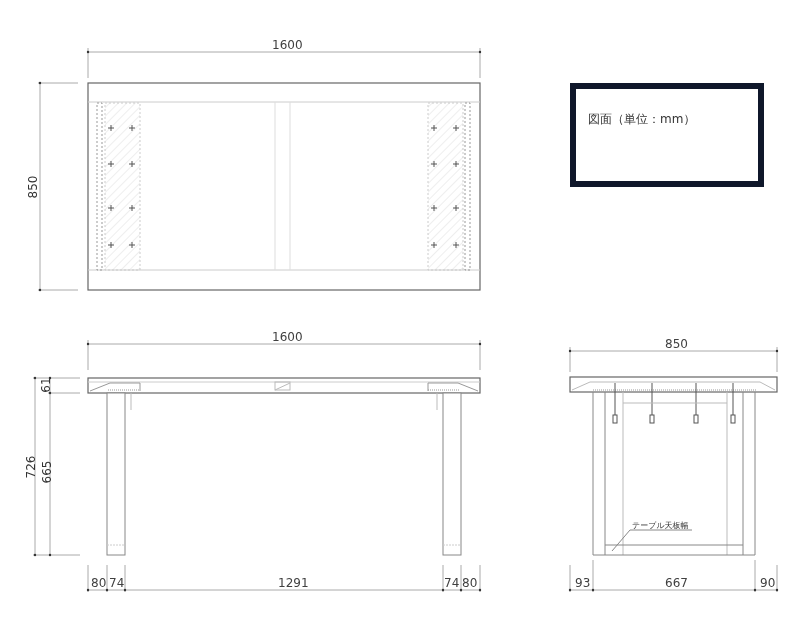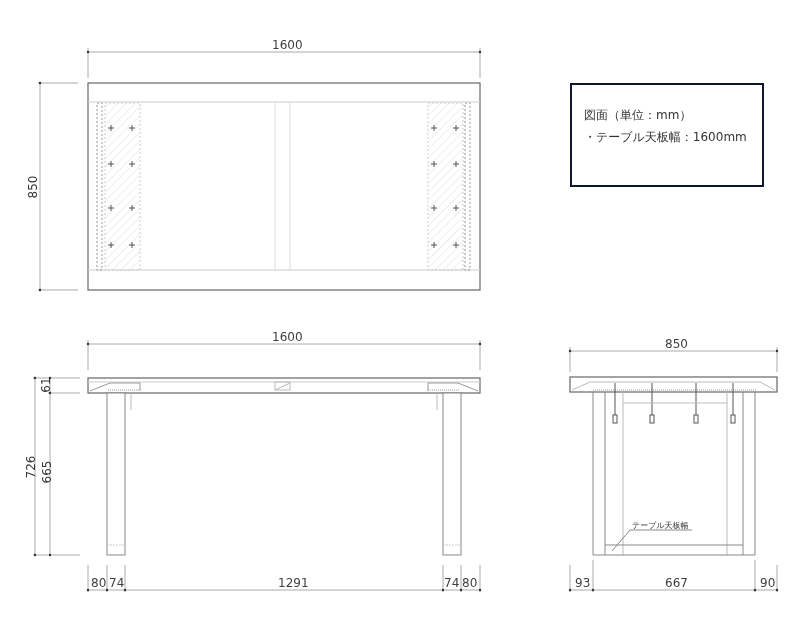--- a/index.html
+++ b/index.html
@@ -1,20 +1,20 @@
 <!DOCTYPE html>
 <html><head>
 <meta charset="utf-8">
 <style>
   html,body{margin:0;padding:0;background:#fff;}
   body{width:800px;height:625px;position:relative;overflow:hidden;font-family:"DejaVu Sans","Liberation Sans",sans-serif;}
   svg#drawing{position:absolute;left:0;top:0;}
   .lbl{position:absolute;font-size:12px;color:#404040;line-height:14px;white-space:nowrap;}
   .vlbl{position:absolute;font-size:12px;color:#333;transform:rotate(-90deg);transform-origin:center;white-space:nowrap;}
-  .note{position:absolute;left:570px;top:83px;width:194px;height:104px;border:2px solid #0f172a;box-sizing:border-box;}
+  .note{position:absolute;left:570px;top:83px;width:194px;height:104px;border:6px solid #0f172a;box-sizing:border-box;}
   .note div{position:absolute;left:12px;font-size:12px;color:#333;white-space:nowrap;}
   .callout{position:absolute;font-size:8px;color:#333;white-space:nowrap;}
 </style>
 </head>
 <body>
 
 <svg id="drawing" width="800" height="625" viewBox="0 0 800 625">
   <defs>
     <pattern id="hatch" patternUnits="userSpaceOnUse" width="6" height="6" patternTransform="rotate(45)">
       <line x1="0" y1="0" x2="0" y2="6" stroke="#ddd" stroke-width="1"></line>
@@ -159,21 +159,20 @@
     <line x1="777" y1="565" x2="777" y2="592" stroke="#aaa"></line>
     <circle cx="570" cy="590" r="1.2" fill="#333"></circle>
       <circle cx="593" cy="590" r="1.2" fill="#333"></circle>
     <circle cx="755" cy="590" r="1.2" fill="#333"></circle>
       <circle cx="777" cy="590" r="1.2" fill="#333"></circle>
   </g>
 </svg>
 
 <div class="note">
   <div style="top:22px">図面（単位：mm）</div>
-  <div style="top:44px">・テーブル天板幅：1600mm</div>
 </div>
 
 <span class="lbl" style="left:272px;top:38px">1600</span>
 <span class="vlbl" style="left:22px;top:180px">850</span>
 
 <span class="lbl" style="left:272px;top:330px">1600</span>
 <span class="vlbl" style="left:38px;top:378px">61</span>
 <span class="vlbl" style="left:20px;top:460px">726</span>
 <span class="vlbl" style="left:36px;top:465px">665</span>
 <span class="lbl" style="left:91px;top:576px">80</span>

